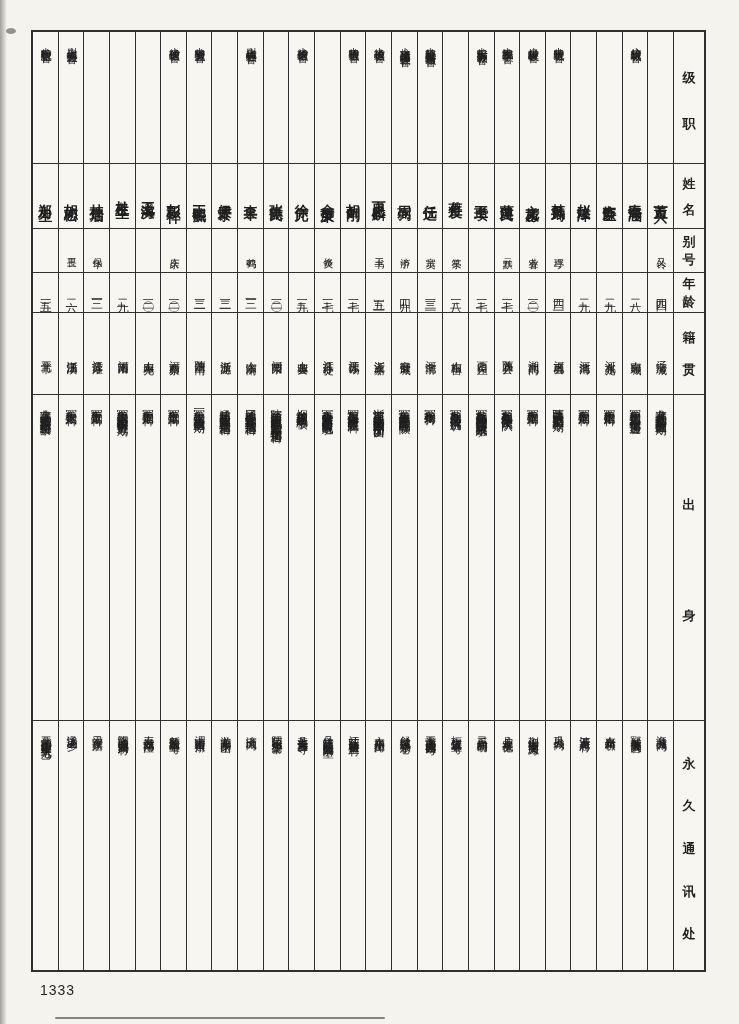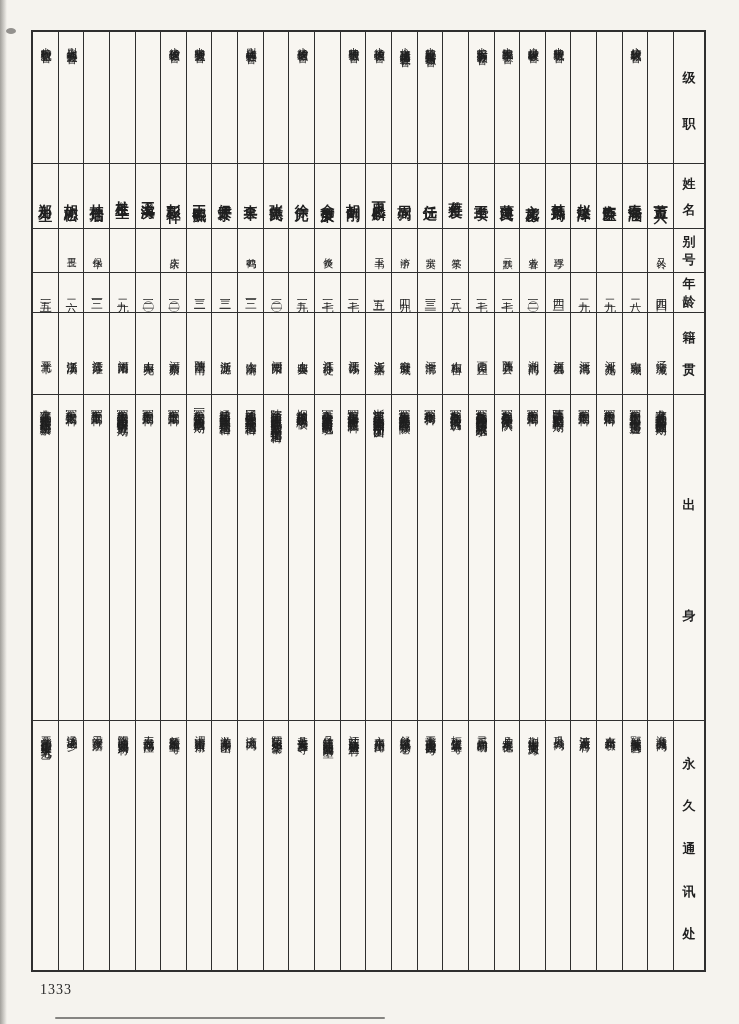--- a/index.html
+++ b/index.html
@@ -58,21 +58,21 @@
   .origin-text{font-size:11.5px;max-height:318px;}
   .addr-text  {font-size:11px;max-height:238px;}
 
   
   .hcell{flex-direction:column;align-items:center;justify-content:space-evenly;
          font-size:13px;font-weight:600;letter-spacing:0;}
   .hcell .hchar{display:block;line-height:1;}
 
   .page-number{
     position:absolute;left:40px;top:982px;
-    font-family:Liberation Serif, serif;
+    font-family:Liberation Sans, sans-serif;
     font-size:14px;letter-spacing:1px;color:#262626;
   }
 </style>
 </head>
 <body>
 
 <div class="edge-left"></div>
 <div class="corner-smudge"></div>
 <div class="edge-bottom"></div>
 

